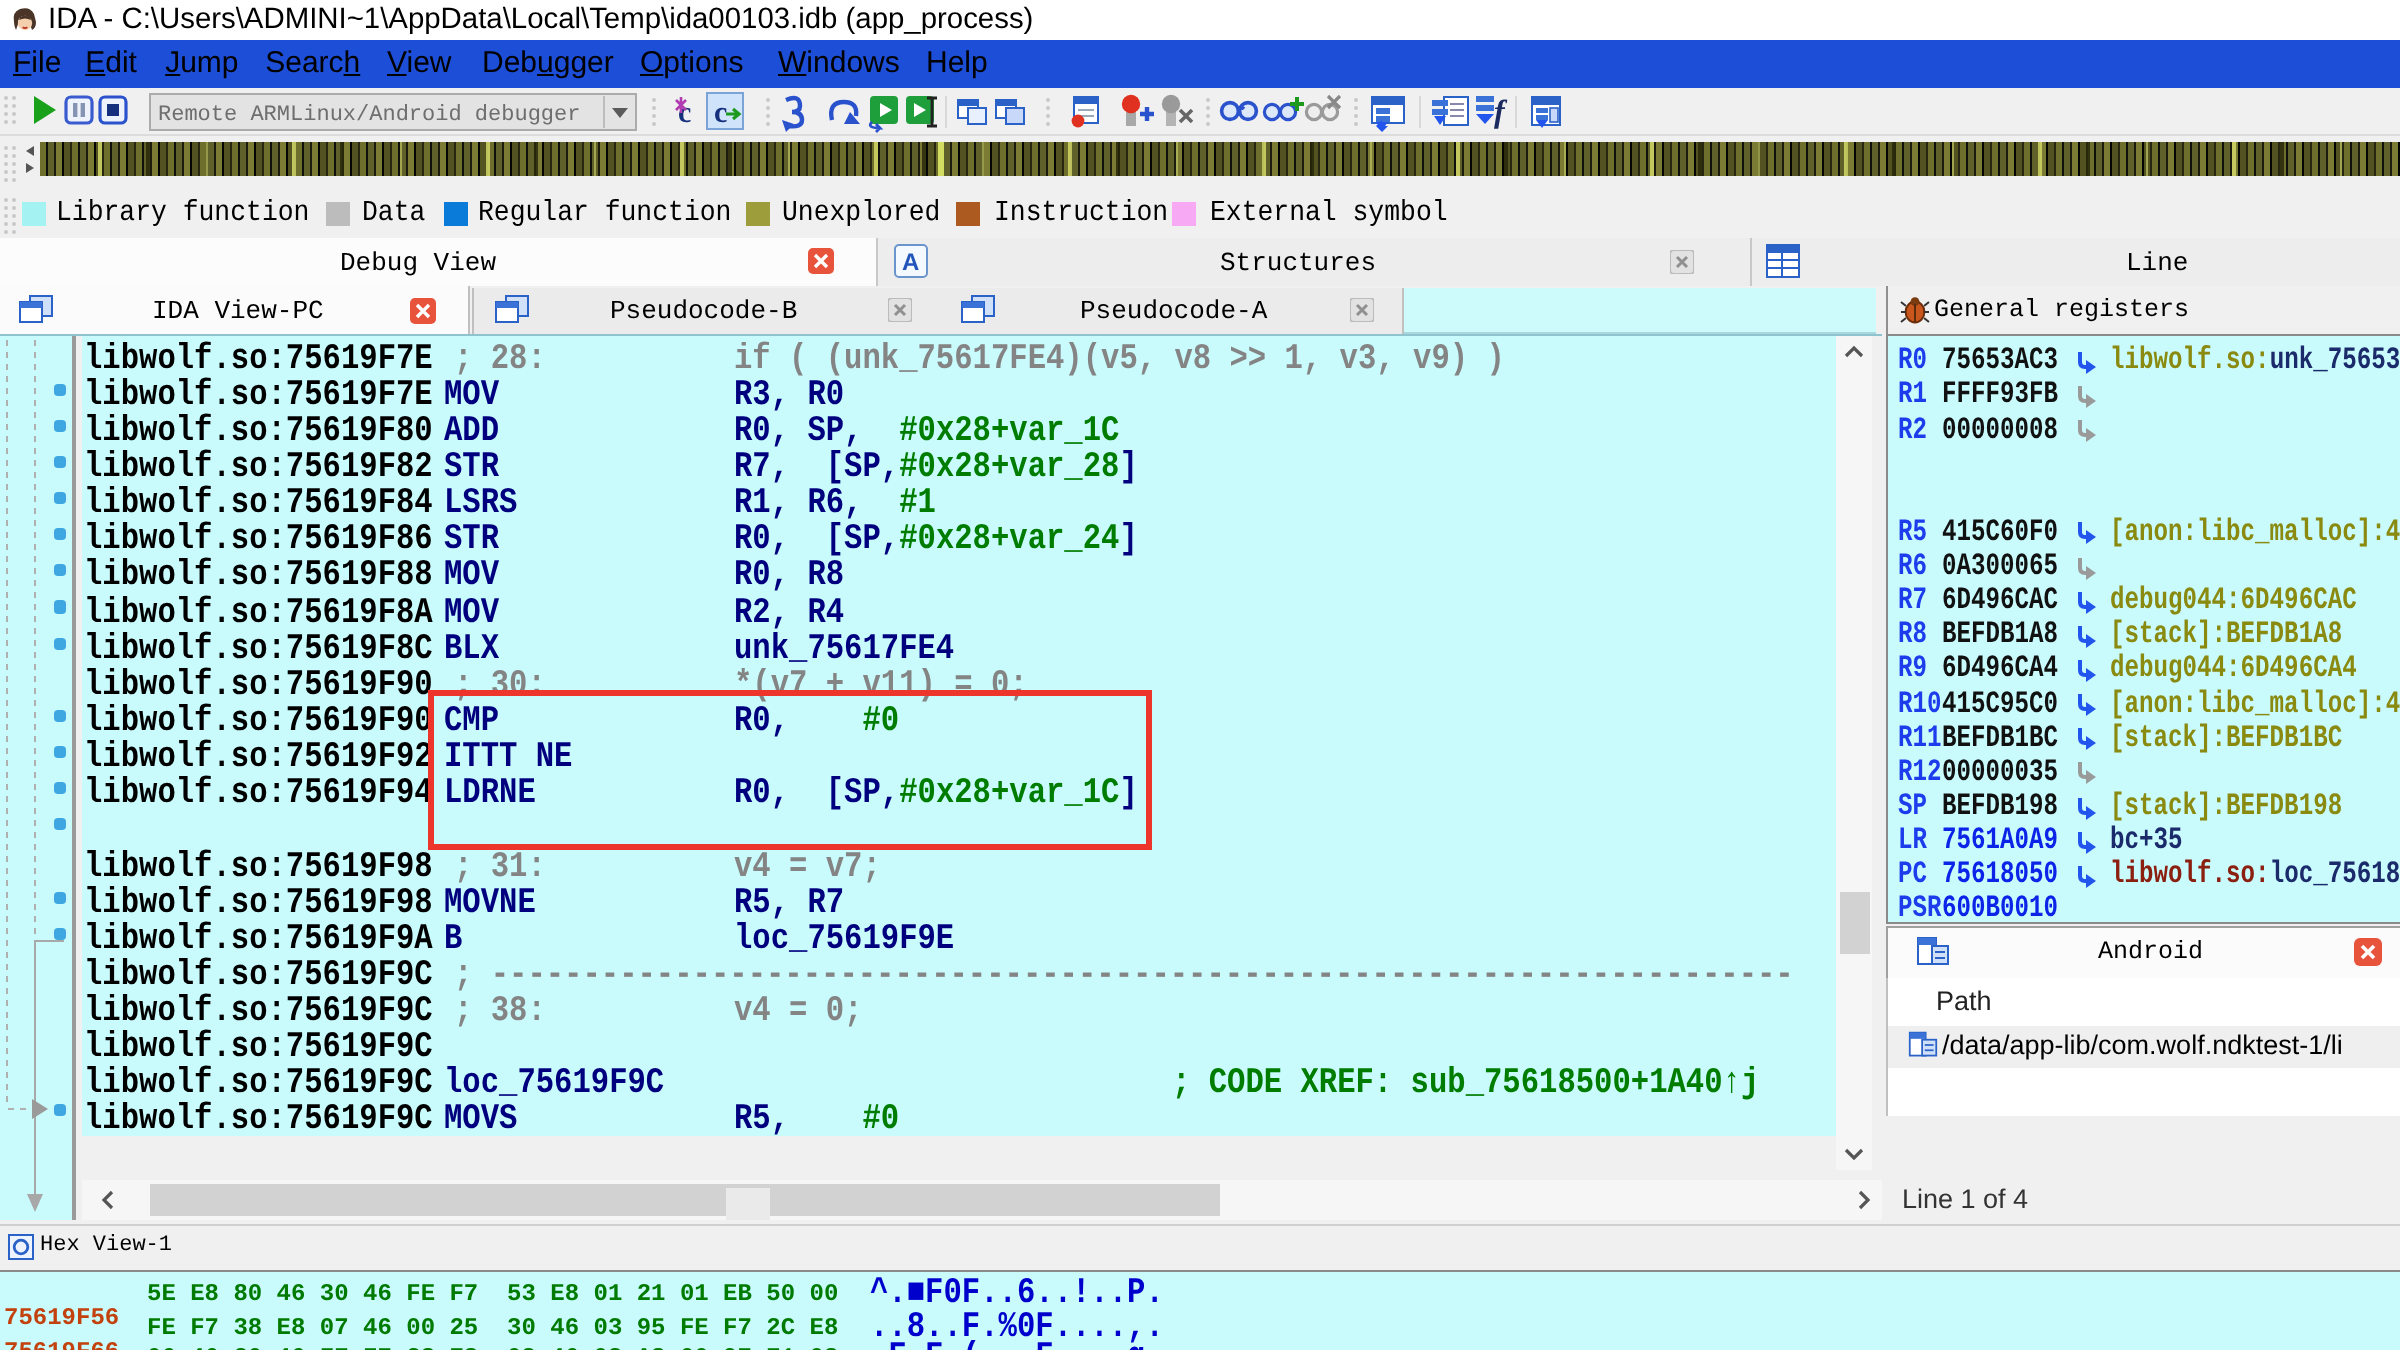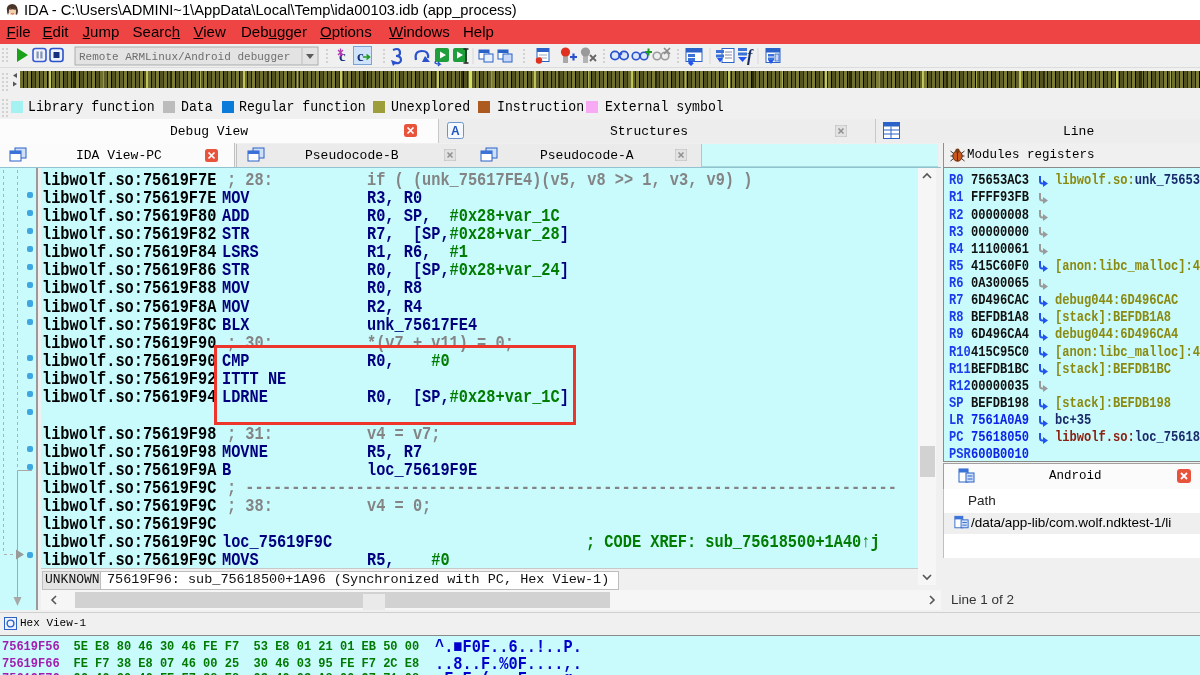--- a/index.html
+++ b/index.html
@@ -1,20 +1,20 @@
 <!DOCTYPE html>
 <html><head><meta charset="utf-8"><style>
 html,body{margin:0;padding:0;}
 #app{position:relative;width:1200px;height:675px;overflow:hidden;background:#f0f0f0;font-family:"Liberation Sans",sans-serif;}
 .abs{position:absolute;}
 s{position:absolute;top:0;text-decoration:none;}
 
 #titlebar{position:absolute;left:0;top:0;width:1200px;height:20px;background:#fff;}
 #titletext{position:absolute;left:24px;top:2px;font-size:14.7px;color:#000;}
-#menubar{position:absolute;left:0;top:20px;width:1200px;height:24px;background:#ef4444;}
+#menubar{position:absolute;left:0;top:20px;width:1200px;height:24px;background:#1d4ed8;}
 .mi{position:absolute;top:3px;font-size:15px;color:#000;}
 .mi u{text-decoration:underline;}
 #toolbar{position:absolute;left:0;top:44px;width:1200px;height:23px;background:#f0f0f0;border-bottom:1px solid #dcdcdc;}
 #navzone{position:absolute;left:0;top:68px;width:1200px;height:28px;background:#f0f0f0;}
 #navband{position:absolute;left:20px;top:3px;width:1180px;height:17px;
  background:
  repeating-linear-gradient(90deg,rgba(0,0,0,0) 0 29px,rgba(205,210,100,0.9) 29px 31px,rgba(0,0,0,0) 31px 53px,rgba(40,40,10,0.85) 53px 55px,rgba(0,0,0,0) 55px 83px,rgba(180,185,90,0.8) 83px 84px,rgba(0,0,0,0) 84px 97px),
  repeating-linear-gradient(90deg,#6f6f2d 0 3px,#10100a 3px 4px,#60602a 4px 7px,#1c1c0e 7px 8px,#7b7b34 8px 11px,#050503 11px 12px,#535322 12px 15px,#262612 15px 16px);}
 #legend{position:absolute;left:0;top:96px;width:1200px;height:23px;background:#f0f0f0;border-bottom:1px solid #e0e0e0;}
 .lbox{position:absolute;top:5px;width:12px;height:12px;}
@@ -60,21 +60,21 @@
 .arr .p{fill:none;stroke-width:2;}
 
 #modhdr{position:absolute;left:0;top:320px;width:257px;height:25px;background:#fbfbfb;border-left:1px solid #a0a0a0;border-top:1px solid #a0a0a0;border-bottom:1px solid #c0c0c0;}
 #modlist{position:absolute;left:0;top:346px;width:257px;height:69px;background:#fff;border-left:1px solid #c0c0c0;}
 #modfilter{position:absolute;left:0;top:415px;width:257px;height:32px;background:#f0f0f0;}
 #modline{position:absolute;left:0;top:447px;width:257px;height:22px;background:#f0f0f0;color:#333;font-size:13.5px;}
 
 #hexbar{position:absolute;left:0;top:612px;width:1200px;height:22px;background:#f0f0f0;border-top:1px solid #cfcfcf;border-bottom:1px solid #9fd8e4;}
 #hexarea{position:absolute;left:0;top:635px;width:1200px;height:40px;background:#c9fbfd;border-top:1px solid #8a8a8a;box-sizing:border-box;}
 .hxrow{position:absolute;height:17px;white-space:pre;}
-.hxa{position:absolute;left:2px;top:0;font:700 12px/17px "Liberation Mono",monospace;color:#a21caf;text-align:right;}
+.hxa{position:absolute;left:2px;top:12px;font:700 12px/17px "Liberation Mono",monospace;color:#c2410c;text-align:right;}
 .hxb{position:absolute;left:73.5px;top:0;font:700 12px/17px "Liberation Mono",monospace;color:#007a00;}
 .hxc{position:absolute;left:435px;top:-1px;font:700 18px/18px "Liberation Mono",monospace;color:#0000cc;transform:scaleX(0.85);transform-origin:0 0;}
 </style></head>
 <body>
 <div id="app">
 
 <div id="titlebar">
 <svg class="abs" style="left:5px;top:3px" width="15" height="15" viewBox="0 0 15 15">
         <path d="M2 8 Q1 3 5 1.5 Q10 0 12 4 L13 8 Q13 11 11 12 L10 9 Q10 5 7 5 Q4 5 4 9 L3 12 Q2 10 2 8Z" fill="#4a3428"></path>
         <circle cx="7.5" cy="8.5" r="3.6" fill="#f3cfae"></circle>
@@ -411,66 +411,52 @@
 <div id="redbox"></div>
 <div id="vscroll">
 <svg class="abs" style="left:3px;top:4px" width="12" height="8" viewBox="0 0 12 8">
         <path d="M2 6 L6 2 L10 6" stroke="#555" stroke-width="1.6" fill="none"></path>
       </svg>
 <div id="vthumb"></div>
 <svg class="abs" style="left:3px;top:405px" width="12" height="8" viewBox="0 0 12 8">
         <path d="M2 2 L6 6 L10 2" stroke="#555" stroke-width="1.6" fill="none"></path>
       </svg>
 </div>
-<div id="statusbar">
-<div class="abs" style="left:1px;top:2px;width:58px;height:17px;background:#e4e4e4;border:1px solid #c0c0c0"></div>
-<span class="abs" style="left:4px;top:3px;font:13px 'Liberation Mono',monospace;color:#111">UNKNOWN</span>
-<div class="abs" style="left:59px;top:2px;width:517px;height:17px;background:#fff;border:1px solid #bdbdbd"></div>
-<span class="abs" style="left:66px;top:3px;font:13.5px 'Liberation Mono',monospace;color:#111">75619F96: sub_75618500+1A96 (Synchronized with PC, Hex View-1)</span>
-</div>
 <div id="hscroll">
 <svg class="abs" style="left:9px;top:4px" width="8" height="12" viewBox="0 0 8 12">
         <path d="M6 2 L2 6 L6 10" stroke="#555" stroke-width="1.6" fill="none"></path>
       </svg>
 <div id="hthumb">
         <div id="hnotch"></div>
       </div>
 <svg class="abs" style="left:887px;top:4px" width="8" height="12" viewBox="0 0 8 12">
         <path d="M2 2 L6 6 L2 10" stroke="#555" stroke-width="1.6" fill="none"></path>
       </svg>
 </div>
 
 <div id="rpanel">
 <div id="reghdr">
 <svg class="abs" style="left:6px;top:5px" width="15" height="14" viewBox="0 0 15 14">
           <ellipse cx="7.5" cy="8" rx="4.7" ry="5.2" fill="#c9571d" stroke="#6a2d08"></ellipse>
           <circle cx="7.5" cy="2.8" r="2.2" fill="#7a3b10"></circle>
           <line x1="7.5" y1="4" x2="7.5" y2="13" stroke="#5a2d0c"></line>
           <path d="M3 5 L0.5 3 M3 8 H0.5 M3 11 L0.5 13 M12 5 L14.5 3 M12 8 H14.5 M12 11 L14.5 13" stroke="#333" stroke-width="1"></path>
         </svg>
-<span class="abs" style="left:23px;top:5px;font:12.5px 'Liberation Mono',monospace;color:#000">Modules registers</span>
+<span class="abs" style="left:23px;top:5px;font:12.5px 'Liberation Mono',monospace;color:#000">General registers</span>
 </div>
 <div id="regs">
 <div class="rrow" style="top:4.3px"><span class="rn">R0</span><span class="rv">75653AC3</span><svg class="arr" style="left:93px">
             <path class="p" d="M3 0 V5 Q3 7.5 5.5 7.5 H7" stroke="#2255ee"></path>
             <path d="M6 4 L11 7.5 L6 11 Z" fill="#2255ee"></path>
           </svg><span class="ra">libwolf.so:<b>unk_75653A</b></span></div>
 <div class="rrow" style="top:21.4px"><span class="rn">R1</span><span class="rv">FFFF93FB</span><svg class="arr" style="left:93px">
             <path class="p" d="M3 0 V5 Q3 7.5 5.5 7.5 H7" stroke="#9a9a9a"></path>
             <path d="M6 4 L11 7.5 L6 11 Z" fill="#9a9a9a"></path>
           </svg></div>
 <div class="rrow" style="top:38.5px"><span class="rn">R2</span><span class="rv">00000008</span><svg class="arr" style="left:93px">
-            <path class="p" d="M3 0 V5 Q3 7.5 5.5 7.5 H7" stroke="#9a9a9a"></path>
-            <path d="M6 4 L11 7.5 L6 11 Z" fill="#9a9a9a"></path>
-          </svg></div>
-<div class="rrow" style="top:55.7px"><span class="rn">R3</span><span class="rv">00000000</span><svg class="arr" style="left:93px">
-            <path class="p" d="M3 0 V5 Q3 7.5 5.5 7.5 H7" stroke="#9a9a9a"></path>
-            <path d="M6 4 L11 7.5 L6 11 Z" fill="#9a9a9a"></path>
-          </svg></div>
-<div class="rrow" style="top:72.8px"><span class="rn">R4</span><span class="rv">11100061</span><svg class="arr" style="left:93px">
             <path class="p" d="M3 0 V5 Q3 7.5 5.5 7.5 H7" stroke="#9a9a9a"></path>
             <path d="M6 4 L11 7.5 L6 11 Z" fill="#9a9a9a"></path>
           </svg></div>
 <div class="rrow" style="top:89.9px"><span class="rn">R5</span><span class="rv">415C60F0</span><svg class="arr" style="left:93px">
             <path class="p" d="M3 0 V5 Q3 7.5 5.5 7.5 H7" stroke="#2255ee"></path>
             <path d="M6 4 L11 7.5 L6 11 Z" fill="#2255ee"></path>
           </svg><span class="ra">[anon:libc_malloc]:4</span></div>
 <div class="rrow" style="top:107px"><span class="rn">R6</span><span class="rv">0A300065</span><svg class="arr" style="left:93px">
             <path class="p" d="M3 0 V5 Q3 7.5 5.5 7.5 H7" stroke="#9a9a9a"></path>
             <path d="M6 4 L11 7.5 L6 11 Z" fill="#9a9a9a"></path>
@@ -533,21 +519,21 @@
 <svg class="abs" style="left:10px;top:26px" width="15" height="15" viewBox="0 0 17 16">
           <rect x="1" y="1" width="9" height="13" fill="#fff" stroke="#2a62c8"></rect>
           <rect x="1" y="1" width="9" height="3.5" fill="#3a72d8"></rect>
           <rect x="8" y="5" width="8" height="9" fill="#cfe0f8" stroke="#2a62c8"></rect>
           <line x1="9.5" y1="8" x2="14.5" y2="8" stroke="#2a62c8"></line>
           <line x1="9.5" y1="11" x2="14.5" y2="11" stroke="#2a62c8"></line>
         </svg>
 <span class="abs" style="left:27px;top:26px;font-size:13.5px;color:#000;white-space:pre">/data/app-lib/com.wolf.ndktest-1/li</span>
 </div>
 <div id="modline">
-        <span style="position:absolute;left:8px;top:2px">Line 1 of 2</span>
+        <span style="position:absolute;left:8px;top:2px">Line 1 of 4</span>
       </div>
 </div>
 
 <div id="hexbar">
 <svg class="abs" style="left:4px;top:4px" width="13" height="13" viewBox="0 0 13 13">
         <rect x="0.5" y="0.5" width="12" height="12" fill="#eef4ff" stroke="#2a62c8"></rect>
         <circle cx="6.5" cy="6.5" r="3.4" fill="none" stroke="#2a62c8" stroke-width="1.4"></circle>
       </svg>
 <span class="abs" style="left:20px;top:4px;font:11px 'Liberation Mono',monospace;color:#000">Hex View-1</span>
 </div>

